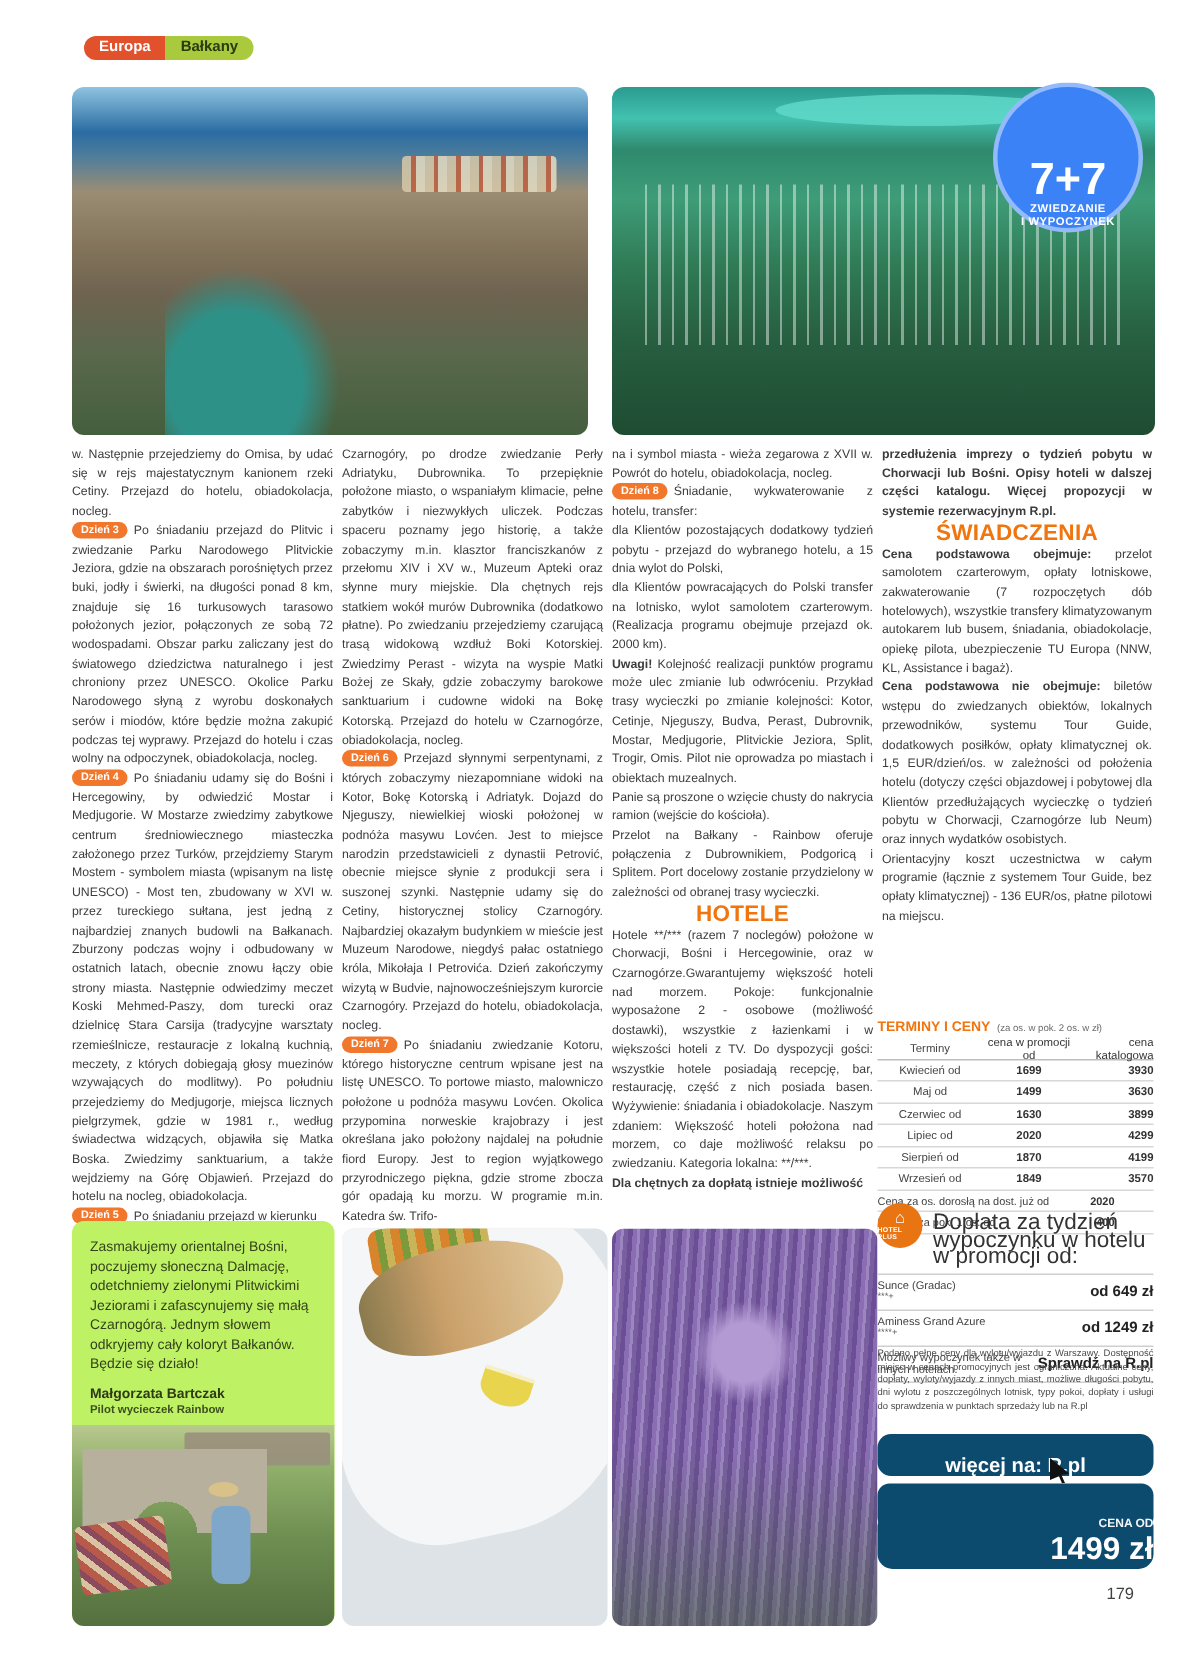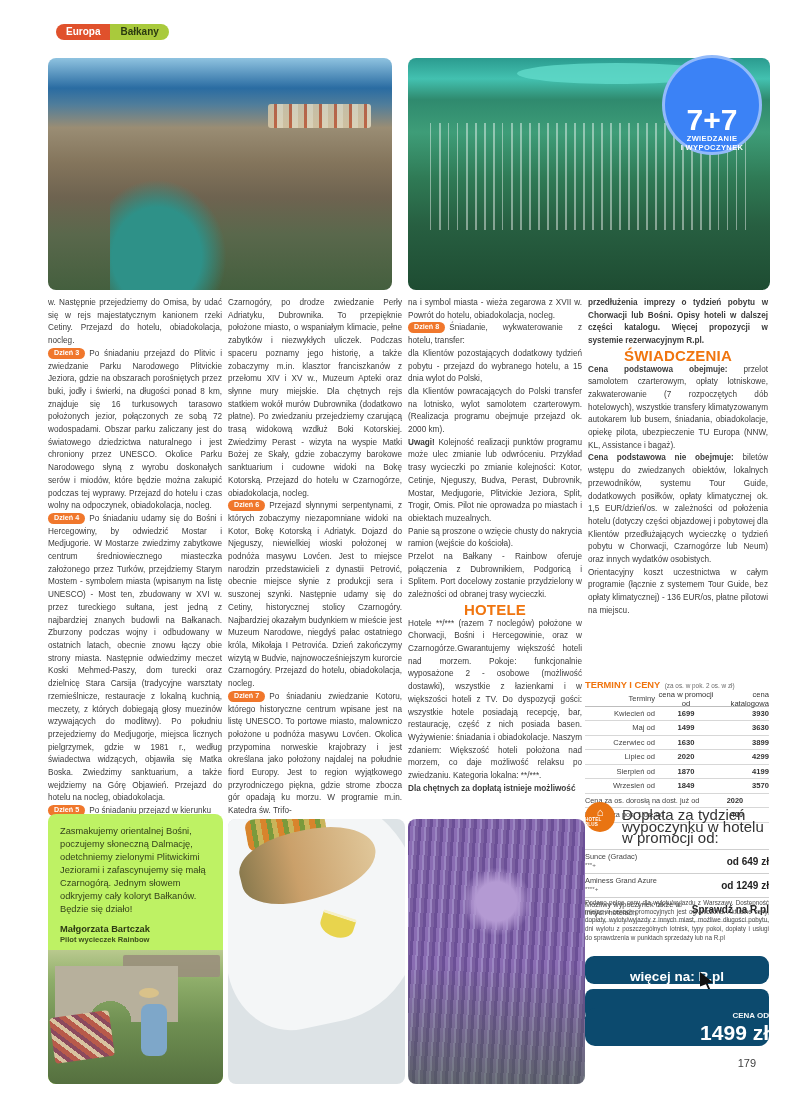--- a/index.html
+++ b/index.html
@@ -72,21 +72,21 @@
     background:
       linear-gradient(180deg,rgba(140,180,90,0) 55%,rgba(60,100,45,.45) 100%),
       repeating-linear-gradient(94deg,#6b4f96 0 3px,#8a6db3 3px 6px,#9b86c2 6px 8px,#7a5fa0 8px 11px);}
   .photo-lavender .bloom{position:absolute;left:30%;top:18%;width:40%;height:26%;
     background:radial-gradient(ellipse,#b49ad3 0 40%,rgba(180,154,211,0) 70%);}
   
   .terminy{position:absolute;left:585px;top:674px;width:184px;}
   .terminy-title{font-size:9.3px;font-weight:bold;color:#f0750f;}
   .terminy-note{font-size:6.4px;color:#6b6b6b;font-weight:normal;}
   .prow{display:flex;align-items:center;border-bottom:1px solid #d7d7d7;height:13.5px;font-size:7.6px;}
-  .prow .term{flex:1;text-align:right;color:#444;}
+  .prow .term{flex:1;text-align:center;color:#444;}
   .prow .promo{width:62px;text-align:center;font-weight:bold;color:#333;}
   .prow .catalog{width:52px;text-align:right;font-weight:bold;color:#333;}
   .prow.hrow{border-bottom:1px solid #bdbdbd;font-weight:normal;}
   .prow.hrow .promo,.prow.hrow .catalog{font-weight:normal;}
   .xrow{display:flex;align-items:center;border-bottom:1px solid #d7d7d7;height:13.5px;font-size:7.3px;color:#444;}
   .xrow .label{flex:1;}
   .xrow .value{font-weight:bold;color:#333;margin-right:26px;}
   
   .hotelplus{position:absolute;left:585px;top:791px;width:184px;}
   .hp-head{display:flex;align-items:center;}

